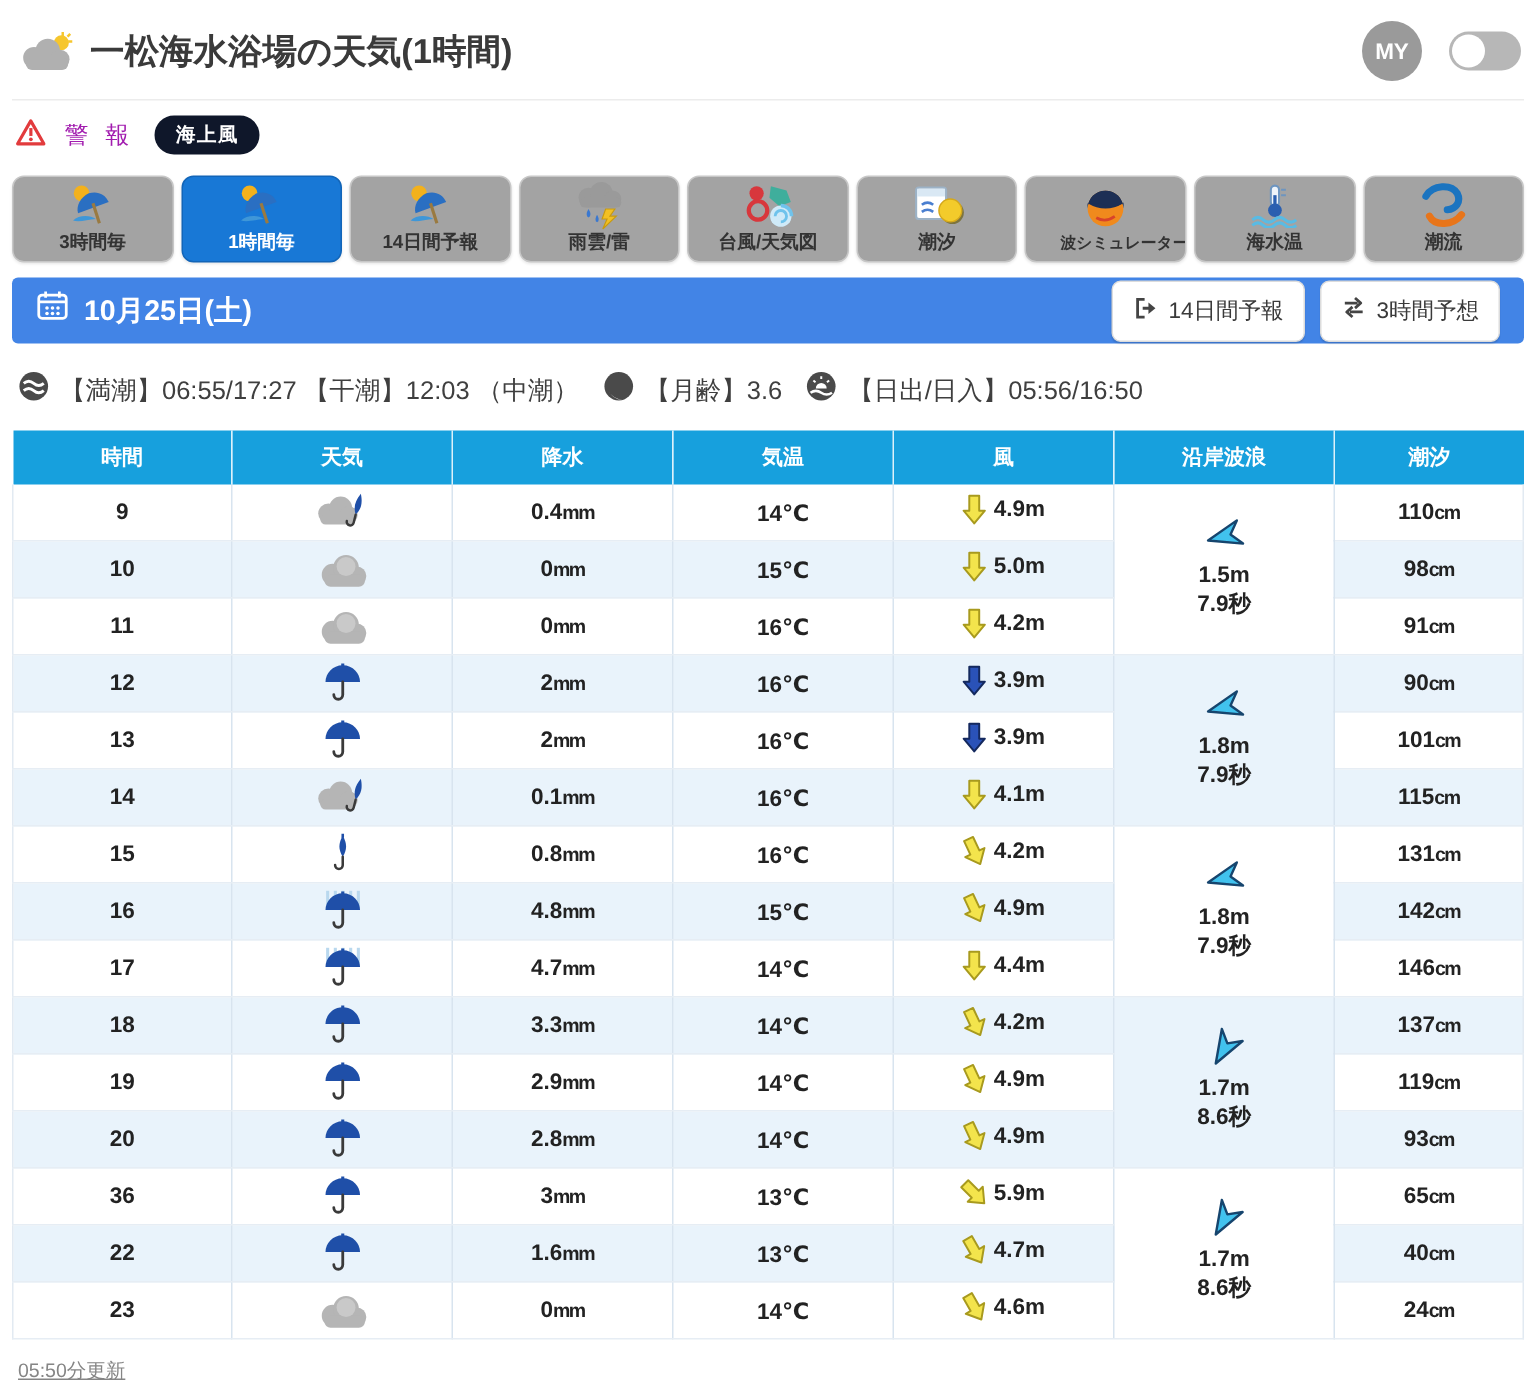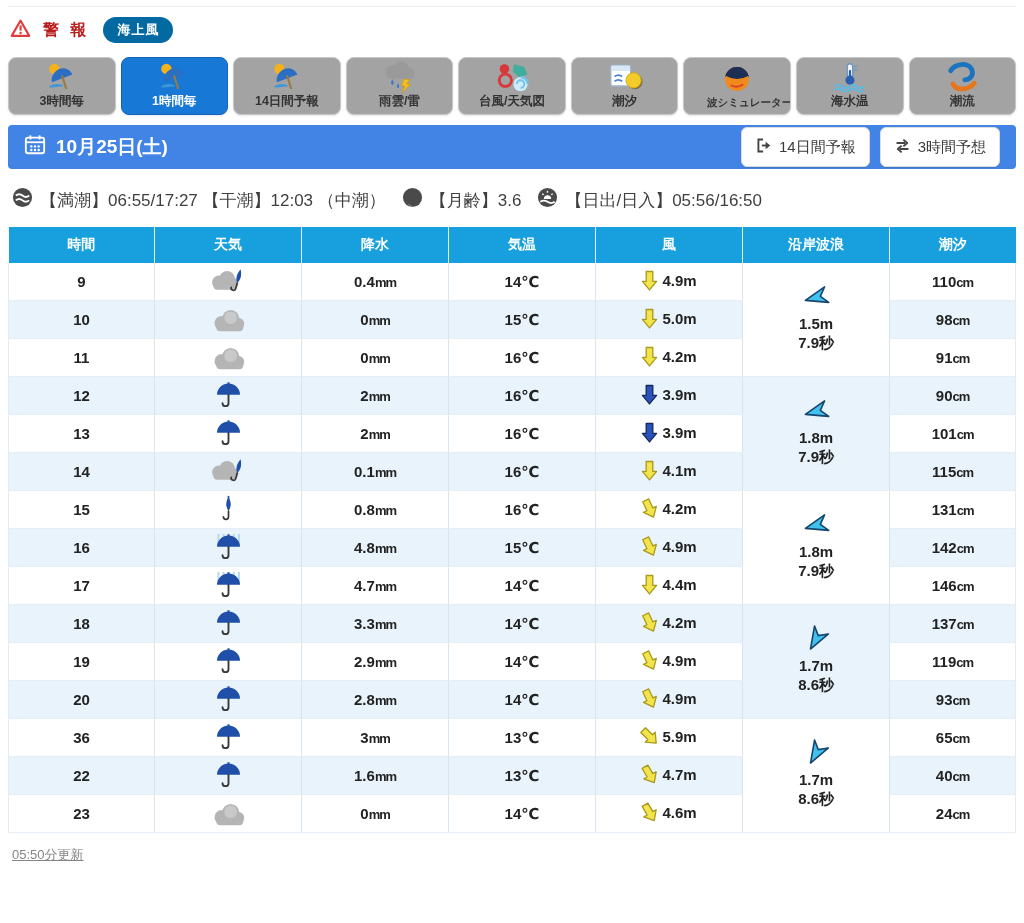--- a/index.html
+++ b/index.html
@@ -11,22 +11,22 @@
   .hdr .ttl-icon{display:flex;align-items:center;}
   .hdr h1{font-size:23px;margin:0;font-weight:bold;color:#3a3a3a;flex:1;}
   .my-circle{width:40px;height:40px;border-radius:50%;background:#9a9a9a;color:#fff;font-weight:bold;
     font-size:15px;display:flex;align-items:center;justify-content:center;cursor:pointer;}
   .toggle{width:48px;height:26px;border-radius:13px;background:#b7b7b7;position:relative;margin-left:8px;cursor:pointer;}
   .toggle .knob{position:absolute;left:2px;top:2px;width:22px;height:22px;border-radius:50%;background:#fff;}
   .hdr-divider{border-top:1px solid #ececec;margin:0 0 10px;}
 
   
   .warn{display:flex;align-items:center;gap:12px;margin:6px 2px 14px;}
-  .warn .wlabel{color:#b91c1c;font-weight:bold;font-size:16px;letter-spacing:0.7em;}
-  .badge{background:#0369a1;color:#fff;font-weight:bold;font-size:13px;padding:4px 14px;border-radius:13px;
+  .warn .wlabel{color:#a21caf;font-weight:normal;font-size:16px;letter-spacing:0.7em;}
+  .badge{background:#0f172a;color:#fff;font-weight:bold;font-size:13px;padding:4px 14px;border-radius:13px;
     letter-spacing:1px;cursor:pointer;margin-left:-6px;}
 
   
   .tabs{display:flex;gap:5px;}
   .tab{flex:1;background:#a3a3a3;border:1px solid #c7c7c7;border-radius:8px;height:56px;display:flex;
     flex-direction:column;align-items:center;justify-content:flex-end;box-shadow:0 1px 2px rgba(0,0,0,.10);
     cursor:pointer;overflow:hidden;}
   .tab .ticon{height:36px;display:flex;align-items:center;justify-content:center;}
   .tab .tlabel{font-size:12.5px;font-weight:bold;line-height:1;padding-bottom:7px;white-space:nowrap;color:#333;}
   .tab .tlabel.small{font-size:10.5px;margin-left:25px;}
@@ -62,20 +62,43 @@
 
   
   .foot{margin:12px 4px 16px;}
   .foot a{color:#858585;font-size:13px;text-decoration:underline;cursor:pointer;}
 </style>
 </head>
 <body>
 
 <div class="page">
 
+  <div class="hdr">
+    <span class="ttl-icon">
+        <svg width="40" height="30" viewBox="0 0 44 30">
+   <g stroke="#f6c62d" stroke-width="1.8">
+            <line x1="35" y1="1" x2="35" y2="4"></line>
+            <line x1="42" y1="8" x2="39" y2="8"></line>
+            <line x1="40.5" y1="2.5" x2="38.5" y2="4.5"></line>
+          </g>
+   <circle cx="34" cy="9" r="5.5" fill="#f6c62d"></circle>
+   <g fill="#b0b0b0">
+            <circle cx="14" cy="20" r="8"></circle>
+            <circle cx="24" cy="15" r="9"></circle>
+            <circle cx="33" cy="21" r="7"></circle>
+            <rect x="8" y="20" width="31" height="9" rx="4.5"></rect>
+          </g>
+        </svg>
+      </span>
+    <h1>一松海水浴場の天気(1時間)</h1>
+    <div class="my-circle">MY</div>
+    <div class="toggle">
+        <div class="knob"></div>
+      </div>
+  </div>
   <div class="hdr-divider"></div>
 
   <div class="warn">
     <span><svg width="21" height="20" viewBox="0 0 24 22">
           <path d="M12 2.5 L22 20 H2 Z" fill="none" stroke="#e23b3d" stroke-width="2.4" stroke-linejoin="round"></path>
           <rect x="10.9" y="8" width="2.4" height="6" fill="#e23b3d"></rect>
           <circle cx="12.1" cy="16.6" r="1.4" fill="#e23b3d"></circle>
         </svg></span>
     <span class="wlabel">警報</span>
     <span class="badge">海上風</span>

